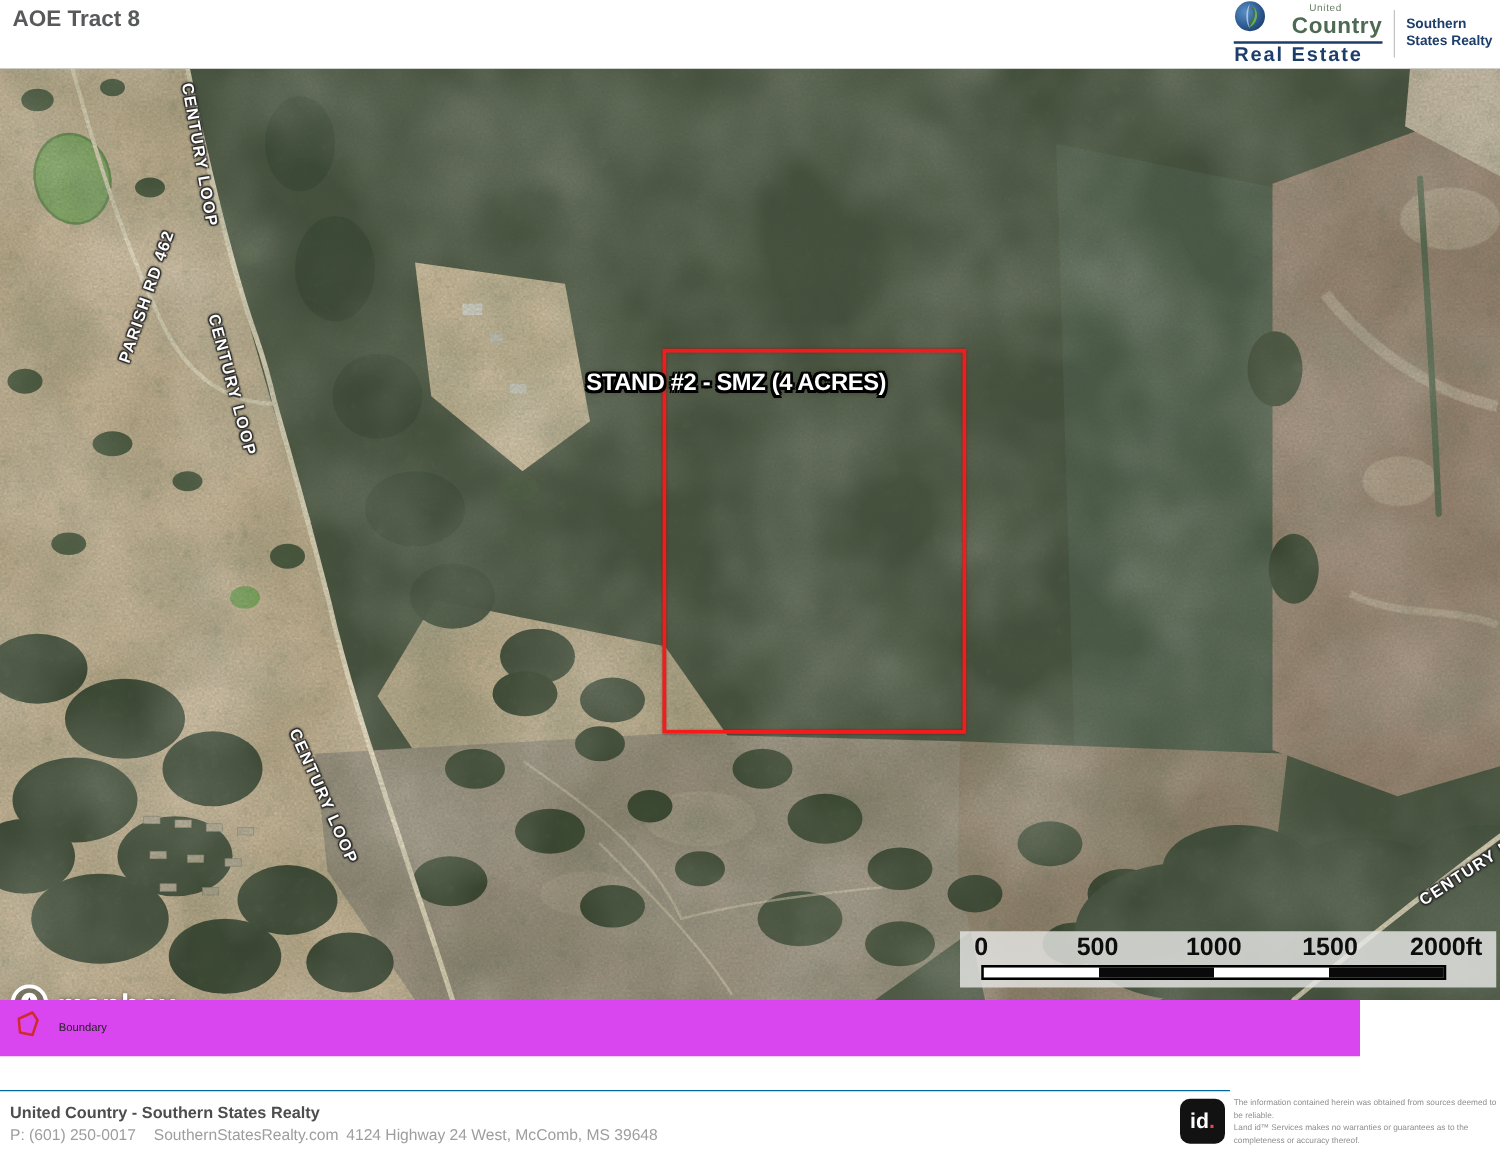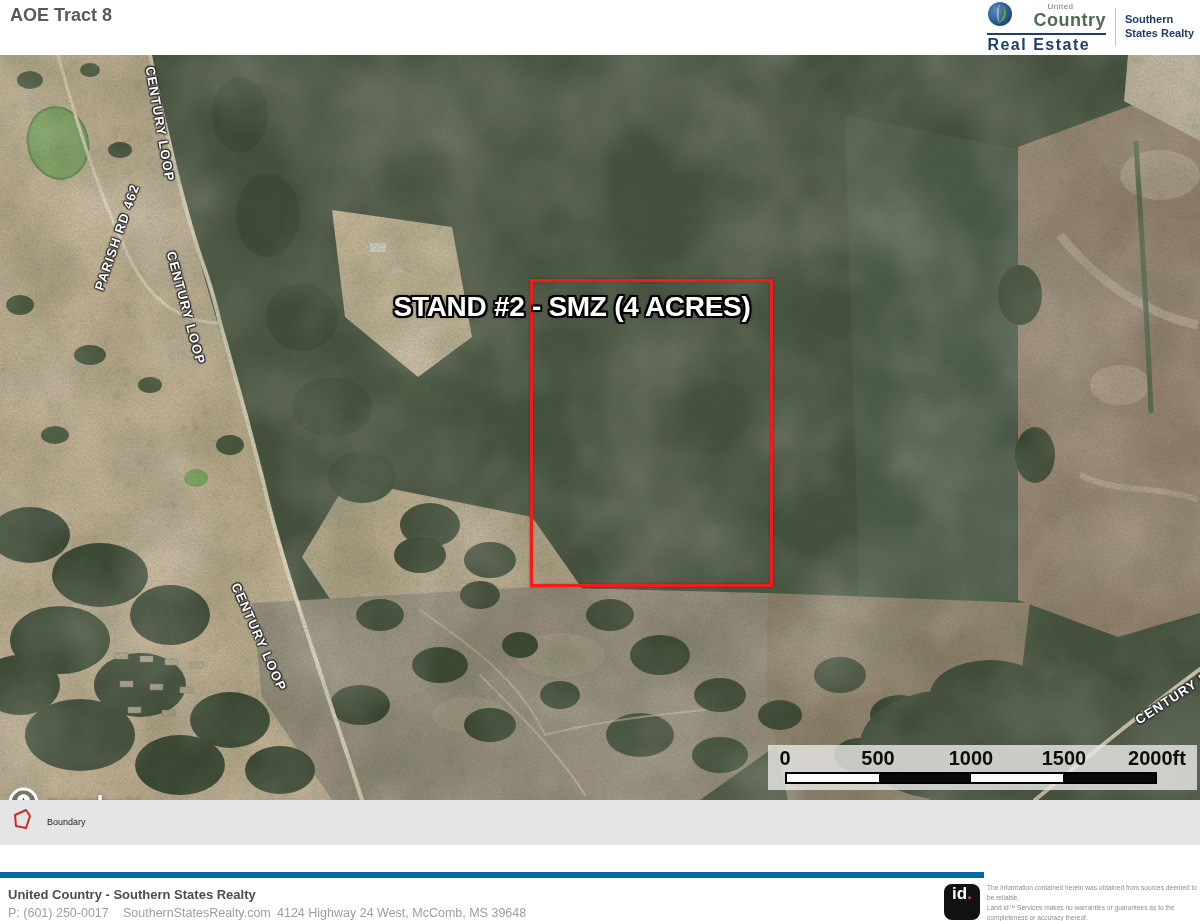--- a/index.html
+++ b/index.html
@@ -22,23 +22,23 @@
   .brand-divider{width:1px;height:38px;background:#c3c3c3;}
   .partner{font-size:11px;font-weight:bold;color:var(--brand_navy);line-height:1.25;text-align:left;}
 
   
   #map{position:absolute;left:0;top:55px;width:1200px;height:745px;overflow:hidden;background:#46513e;}
   #terrain{position:absolute;left:0;top:0;width:1200px;height:745px;display:block;}
   #boundary{position:absolute;left:530px;top:224px;width:243px;height:308px;
             border:3px solid var(--boundary_red);
             box-shadow:0 0 2px rgba(60,0,0,.55), inset 0 0 2px rgba(60,0,0,.4);}
   .stand-label{position:absolute;white-space:nowrap;color:#fff;font-weight:bold;
-        font-size:28px;letter-spacing:-0.3px;transform:translate(-50%,-50%);
+        font-size:19px;letter-spacing:-0.3px;transform:translate(-50%,-50%);
         text-shadow:-2px -2px 0 #000,2px -2px 0 #000,-2px 2px 0 #000,2px 2px 0 #000,
-                    -2px 0 0 #000,2px 0 0 #000,0 -2px 0 #000,0 2px 0 #000,0 0 5px rgba(0,0,0,.85);}
+                    -2px 0 0 #000,2px 0 0 #000,0 -2px 0 #000,0 2px 0 #000,0 0 5px rgba(0,0,0,.85);margin-left:17px;}
   #stand2{left:572px;top:252px;}
   #stand1{left:687px;top:408px;}
   .road-label{position:absolute;white-space:nowrap;color:#fff;font-weight:bold;font-size:13px;
         letter-spacing:1.2px;
         text-shadow:-1px -1px 1px rgba(40,40,40,.95),1px -1px 1px rgba(40,40,40,.95),
                     -1px 1px 1px rgba(40,40,40,.95),1px 1px 1px rgba(40,40,40,.95),0 0 3px rgba(40,40,40,.8);}
   #road1{left:160px;top:69px;transform:translate(-50%,-50%) rotate(80deg);}
   #road2{left:117px;top:182px;transform:translate(-50%,-50%) rotate(-71deg);}
   #road3{left:186px;top:253px;transform:translate(-50%,-50%) rotate(75deg);}
   #road4{left:259px;top:582px;transform:translate(-50%,-50%) rotate(66deg);}
@@ -50,33 +50,33 @@
 
   #scalebar{position:absolute;left:768px;top:690px;width:429px;height:45px;
             background:rgba(229,229,227,.82);}
   #scalebar .tick{position:absolute;top:2px;transform:translateX(-50%);
             font-size:20px;font-weight:bold;color:#0d0d0d;white-space:nowrap;}
   #scalebar .bar{position:absolute;left:17px;top:27px;width:372px;height:12px;
             border:2px solid #000;
             background:linear-gradient(to right,#fff 0 25%,#0a0a0a 25% 50%,#fff 50% 75%,#0a0a0a 75% 100%);}
 
   
-  #legend{position:absolute;left:0;top:800px;width:1200px;height:45px;background:#e5e5e5;text-align:right;}
+  #legend{position:absolute;left:0;top:800px;width:1088px;height:45px;background:#d946ef;text-align:right;}
   .legend-item{position:absolute;left:12px;top:8px;display:flex;align-items:center;}
   .legend-label{font-size:9px;color:#222;margin-left:14px;}
 
   
   #footer{position:absolute;left:0;top:872px;width:984px;height:49px;background:#fff;
-          border-top:6px solid #0369a1;}
+          border-top:1px solid #0369a1;}
   .company{position:absolute;left:8px;top:9px;font-size:13px;font-weight:bold;color:#4d4d4d;}
   .contact{position:absolute;top:28px;font-size:12.5px;color:#9e9e9e;white-space:nowrap;}
   #phone{left:8px;} #website{left:123px;} #address{left:277px;}
   #landid{position:absolute;left:944px;top:6px;width:36px;height:36px;background:#121212;
           border-radius:8px;color:#fff;font-weight:bold;font-size:17px;
-          display:flex;justify-content:center;letter-spacing:0;}
+          display:flex;align-items:center;justify-content:center;letter-spacing:0;}
   #landid .dot{color:var(--id_dot_red);}
   .disclaimer{position:absolute;left:987px;top:5px;width:212px;font-size:6.6px;line-height:1.5;
               color:#8f8f8f;}
 </style>
 </head>
 <body>
 
 <div id="page">
 
   <div id="header">

